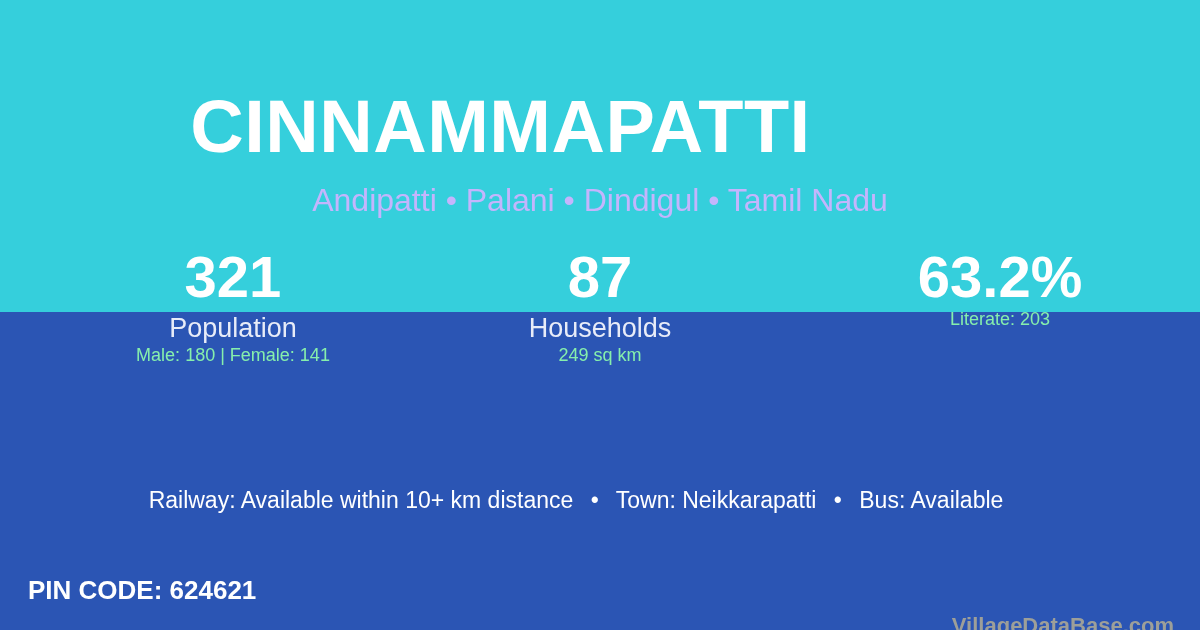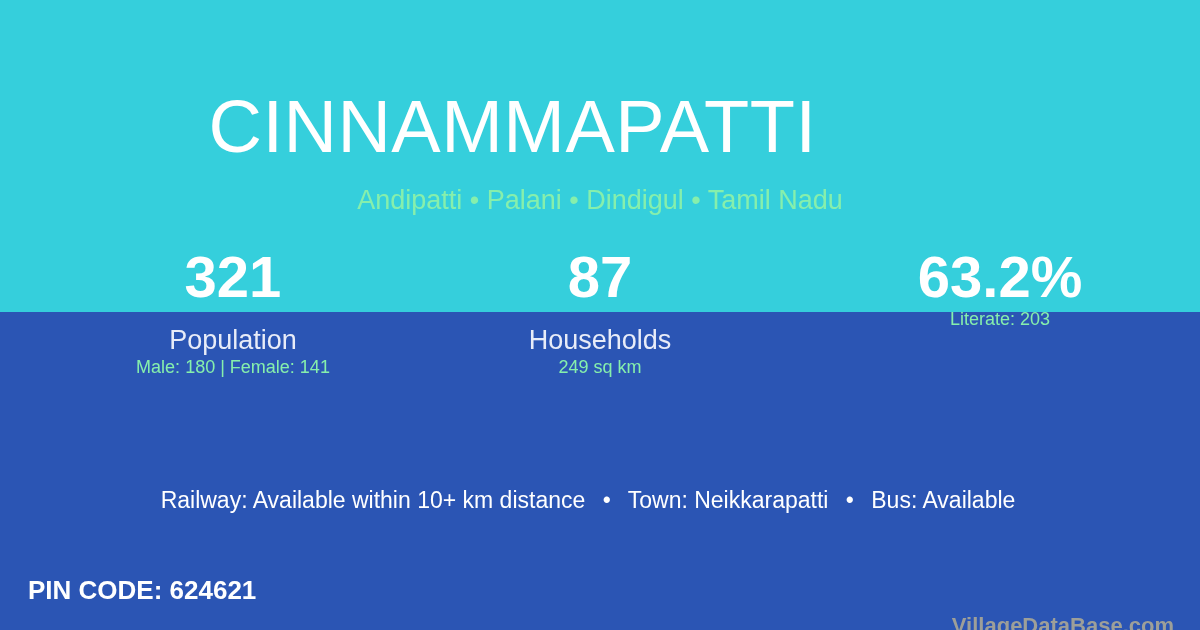--- a/index.html
+++ b/index.html
@@ -39,39 +39,39 @@
     left: 0;
     top: 0;
     width: 1200px;
     text-align: center;
     z-index: 3;
   }
   .title {
     margin: 0;
     padding: 0;
     position: absolute;
-    left: 12px;
+    left: 0;
     top: 82px;
     width: 1001px;
     font-size: 74px;
-    font-weight: normal;
+    font-weight: bold;
     line-height: 90px;
     color: #FFFFFF;
     letter-spacing: 0.5px;
     white-space: nowrap;
   }
   .subtitle {
     position: absolute;
     left: 0;
     top: 182px;
     width: 1200px;
-    font-size: 27px;
+    font-size: 32px;
     font-weight: normal;
     line-height: 36px;
-    color: #86efac;
+    color: #c4b5fd;
     white-space: nowrap;
   }
 
   
   .stats {
     position: absolute;
     left: 0;
     top: 0;
     width: 1200px;
     height: 400px;
@@ -90,40 +90,40 @@
   .stat-value {
     display: block;
     font-size: 58px;
     font-weight: bold;
     line-height: 62px;
     color: #FFFFFF;
     white-space: nowrap;
   }
   .stat-label {
     display: block;
-    margin-top: 16px;
+    margin-top: 4px;
     font-size: 27px;
     font-weight: normal;
     line-height: 32px;
     color: #E8ECF8;
     white-space: nowrap;
   }
   .stat-sub {
     display: block;
     font-size: 18px;
     font-weight: normal;
     line-height: 22px;
     color: #86efac;
     white-space: nowrap;
   }
 
   
   .info-line {
     position: absolute;
-    left: 12px;
+    left: 0;
     top: 485px;
     width: 1152px;
     text-align: center;
     font-size: 23px;
     line-height: 30px;
     color: #FFFFFF;
     white-space: nowrap;
     z-index: 3;
   }
   .info-sep {

